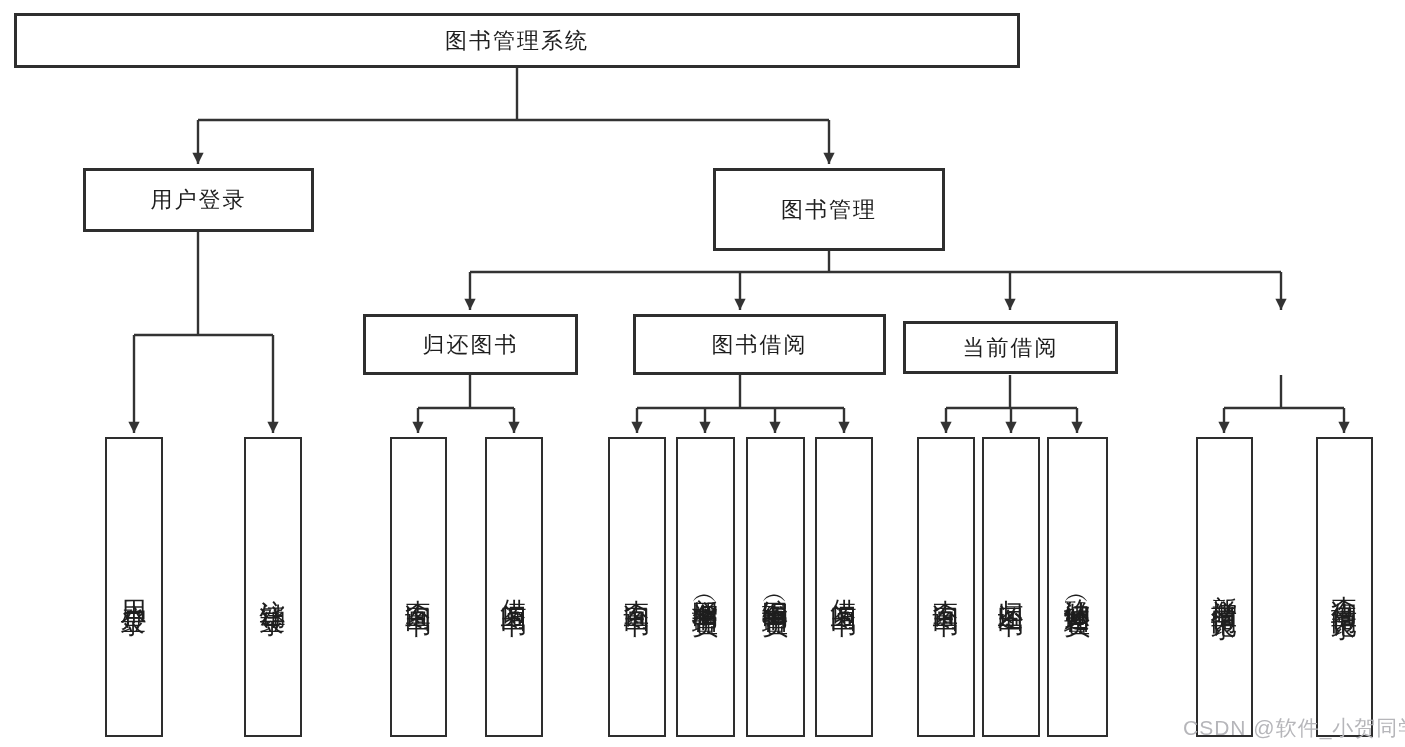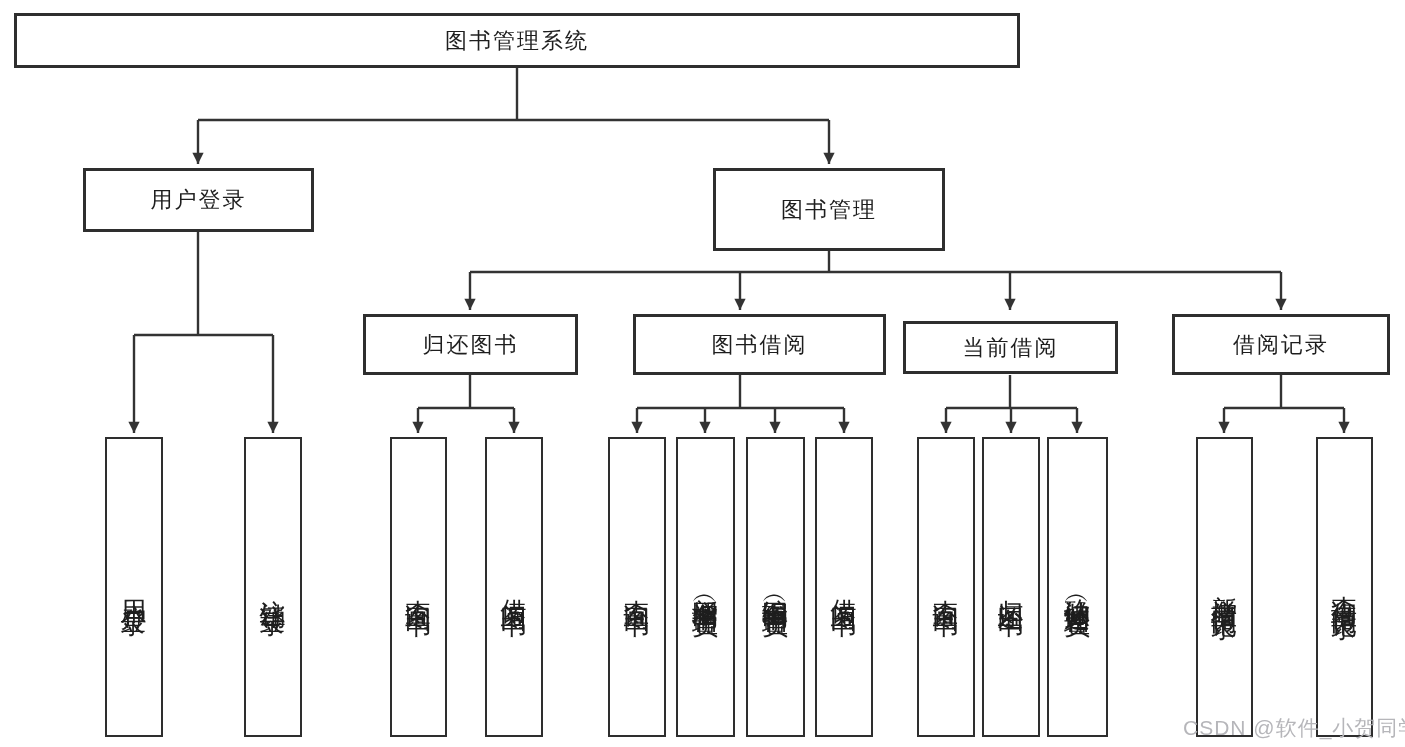--- a/index.html
+++ b/index.html
@@ -121,23 +121,20 @@
 
   <div class="node hnode" style="left:363px; top:314px; width:215px; height:61px;">
     <span>归还图书</span>
   </div>
   <div class="node hnode" style="left:633px; top:314px; width:253px; height:61px;">
     <span>图书借阅</span>
   </div>
   <div class="node hnode" style="left:903px; top:314px; width:215px; height:53px;margin-top:7px;">
     <span>当前借阅</span>
   </div>
-  <div class="node hnode" style="left:1172px; top:314px; width:218px; height:61px;">
-    <span>借阅记录</span>
-  </div>
 
   <div class="node vnode" style="left:105px; width:58px;">
     <span>用户登录</span>
   </div>
   <div class="node vnode" style="left:244px; width:58px;">
     <span>注销登录</span>
   </div>
 
   <div class="node vnode" style="left:390px; width:57px;">
     <span>查询图书</span>

